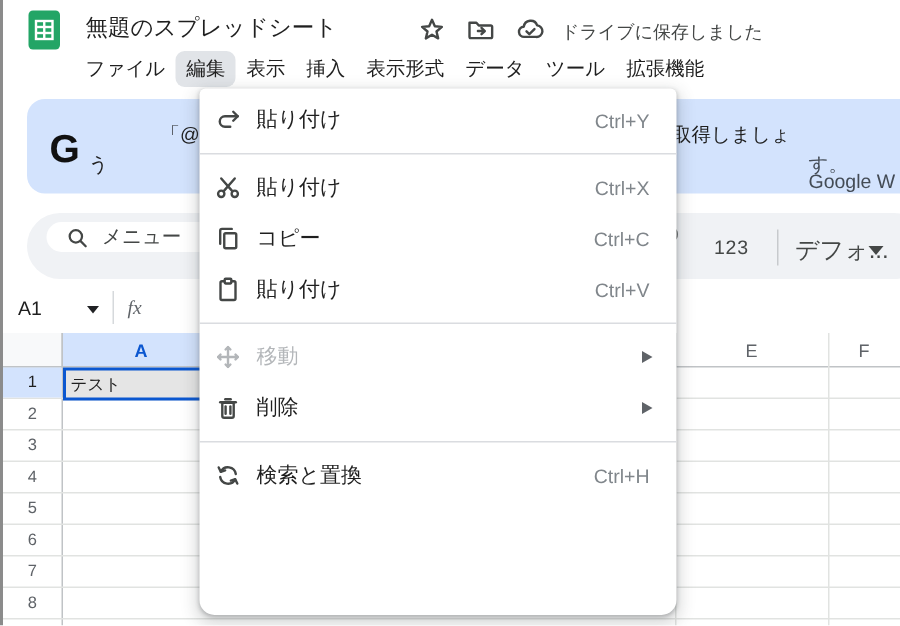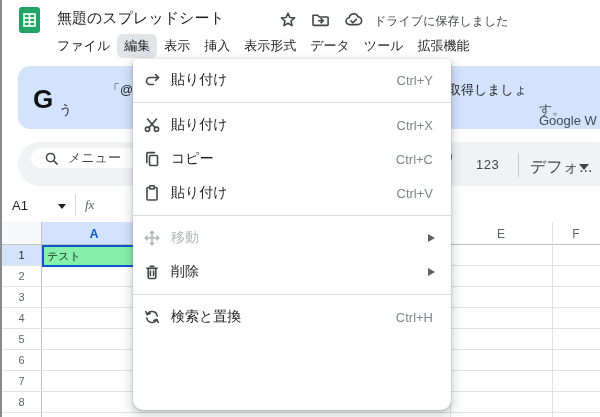--- a/index.html
+++ b/index.html
@@ -52,21 +52,21 @@
   .colhdr{display:flex;align-items:center;justify-content:center;font-size:12px;}
   #hdr-bottom{left:2px;top:244px;width:598px;height:1px;background:#c0c3c6;}
   .vline{width:1px;background:#e1e3e1;}
   #vl-rowhdr{left:41px;top:222px;width:1px;height:195px;background:#c0c3c6;}
   #vl-e{left:450px;top:245px;height:172px;}
   #vl-ef{left:552px;top:222px;height:195px;}
   #vl-e-hdr{left:450px;top:222px;height:23px;background:#c0c3c6;}
   .grid-row{left:2px;width:598px;height:21px;border-bottom:1px solid #e1e3e1;box-sizing:border-box;}
   .row-num{position:absolute;left:0;top:0;width:39px;height:20px;display:flex;align-items:center;justify-content:center;font-size:11px;color:#5f6368;}
   .row-num.sel{background:#d3e3fd;color:#1f1f1f;width:39px;}
-  #cell-a1{left:42px;top:245px;width:104px;height:22px;border:2px solid #0b57d0;box-sizing:border-box;background:#86efac;font-size:11px;color:#1f1f1f;display:flex;align-items:center;padding-left:3px;z-index:5;}
+  #cell-a1{left:42px;top:245px;width:104px;height:22px;border:2px solid #0b57d0;box-sizing:border-box;background:#e5e5e5;font-size:11px;color:#1f1f1f;display:flex;align-items:center;padding-left:3px;z-index:5;}
   
   #ctx-menu{left:133px;top:59px;width:318px;height:351px;background:#fff;border-radius:4px 4px 10px 10px;
     box-shadow:0 1px 3px rgba(60,64,67,.3),0 4px 10px 3px rgba(60,64,67,.18);z-index:100;padding-top:4px;box-sizing:border-box;}
   .cm-item{height:34px;display:flex;align-items:center;padding:0 14px 0 10px;}
   .cm-item.hover{background:#e9eaea;}
   .cm-item .ic{width:18px;height:18px;margin-right:10px;flex:none;}
   .cm-label{font-size:14px;color:#1f1f1f;flex:1;white-space:nowrap;}
   .cm-shortcut{font-size:13px;color:#80868b;margin-right:4px;}
   .cm-arrow{width:0;height:0;border-left:7px solid #5f6368;border-top:4.5px solid transparent;border-bottom:4.5px solid transparent;margin-right:2px;}
   .cm-sep{height:1px;background:#dadce0;margin:5px 0;}

